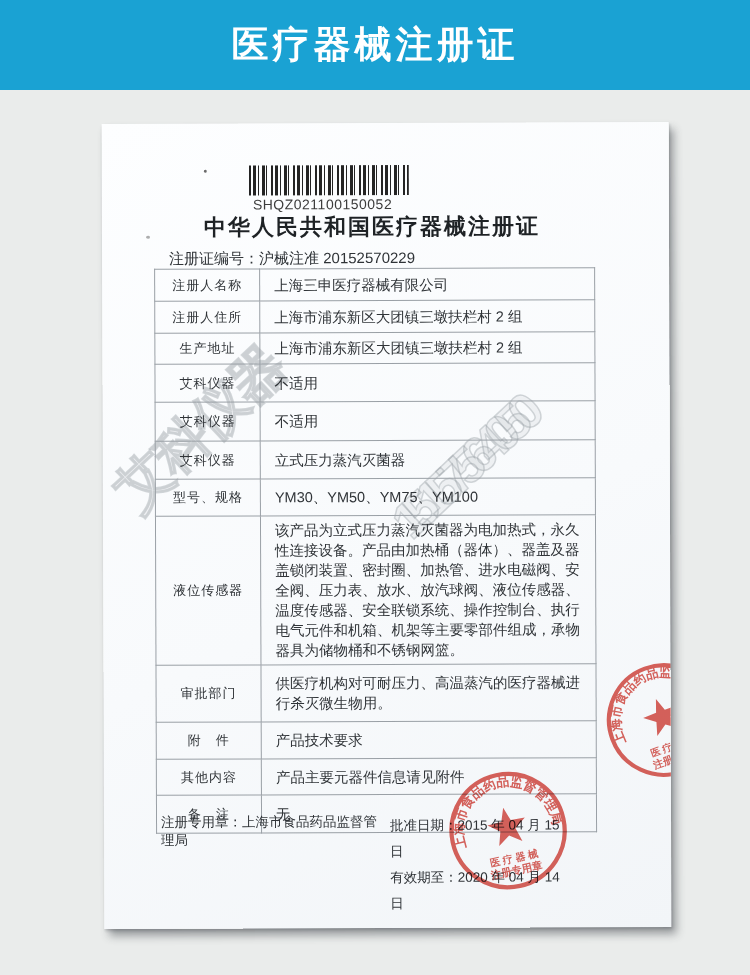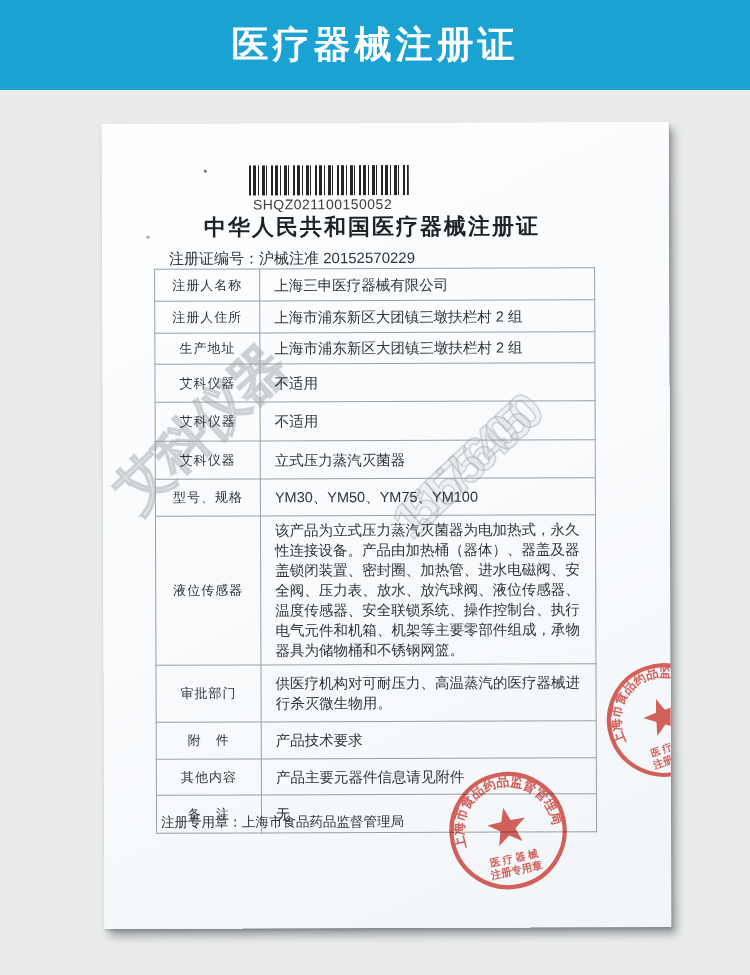--- a/index.html
+++ b/index.html
@@ -190,20 +190,24 @@
 
   <tr>
     <th>备　注</th>
     <td>无</td>
   </tr>
 </tbody>
   </table>
 
   <div class="footer-row">
     <div class="footer-dept">注册专用章：上海市食品药品监督管理局</div>
+    <div class="footer-dates">
+      <div>批准日期：2015 年 04 月 15 日</div>
+      <div>有效期至：2020 年 04 月 14 日</div>
+    </div>
   </div>
 
   <svg class="seal seal-right" viewBox="0 0 160 160">
     <use href="#seal-sym"></use>
   </svg>
   <svg class="seal seal-bottom" viewBox="0 0 160 160">
     <use href="#seal-sym"></use>
   </svg>
 
 </div>

